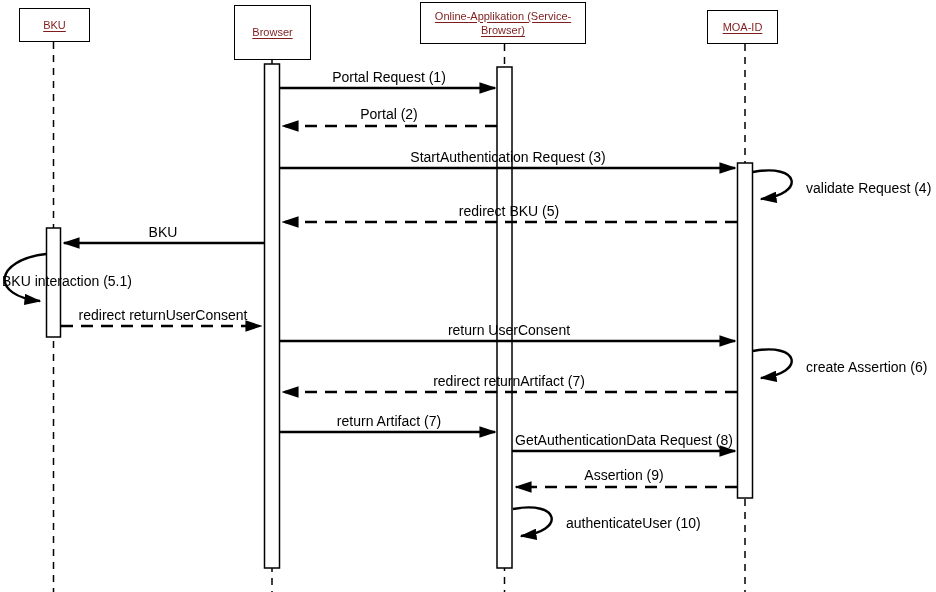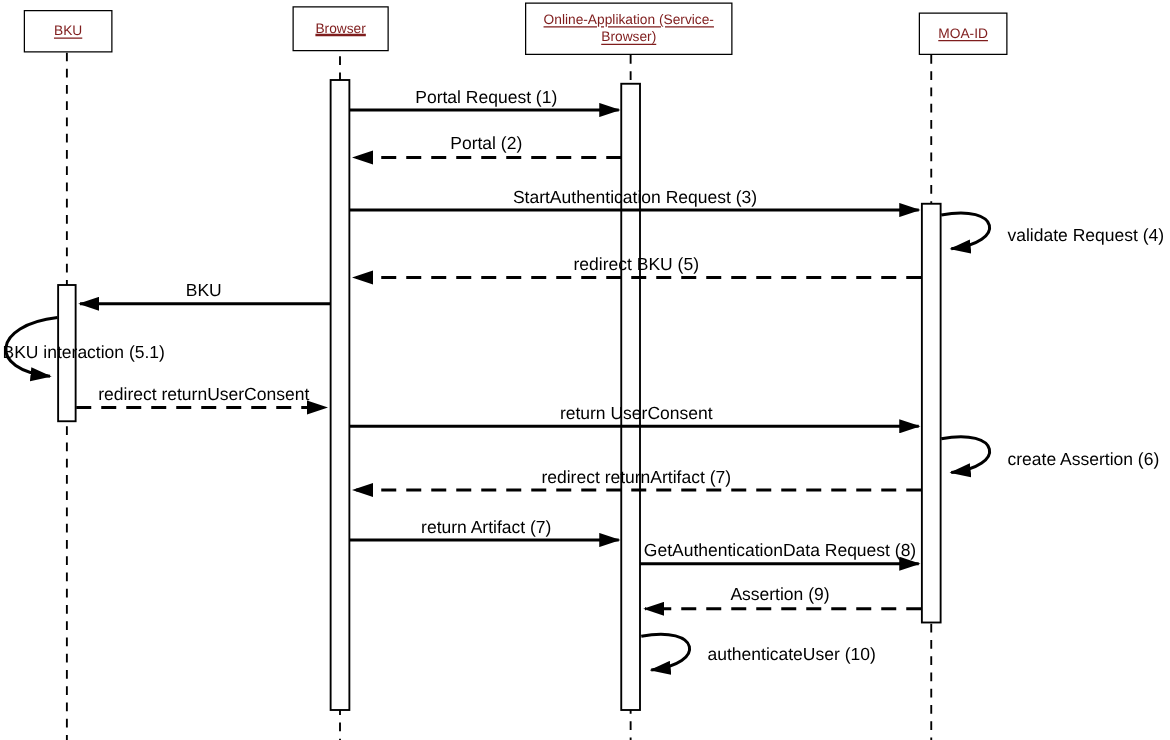--- a/index.html
+++ b/index.html
@@ -71,30 +71,30 @@
     <text class="msg-label" x="624" y="445">GetAuthenticationData Request (8)</text>
     <text class="msg-label" x="624" y="480">Assertion (9)</text>
     <text class="msg-label-start" x="566" y="528">authenticateUser (10)</text>
   </svg>
 
   <div class="actor-box" style="left:19px; top:8px; width:71px; height:34px;">
     <div class="lines">
         <span>BKU</span>
       </div>
   </div>
-  <div class="actor-box" style="left:234px; top:5px; width:77px; height:36px;text-decoration:underline;">
+  <div class="actor-box" style="left:234px; top:5px; width:77px; height:55px;">
     <div class="lines">
         <span>Browser</span>
       </div>
   </div>
   <div class="actor-box" style="left:420px; top:2px; width:166px; height:42px;">
     <div class="lines">
       <span>Online-Applikation (Service-</span>
       <span>Browser)</span>
     </div>
   </div>
-  <div class="actor-box" style="left:707px; top:10px; width:71px; height:34px;margin-left:28px;">
+  <div class="actor-box" style="left:707px; top:10px; width:71px; height:34px;">
     <div class="lines">
         <span>MOA-ID</span>
       </div>
   </div>
 
 </div>
 
 </body></html>

